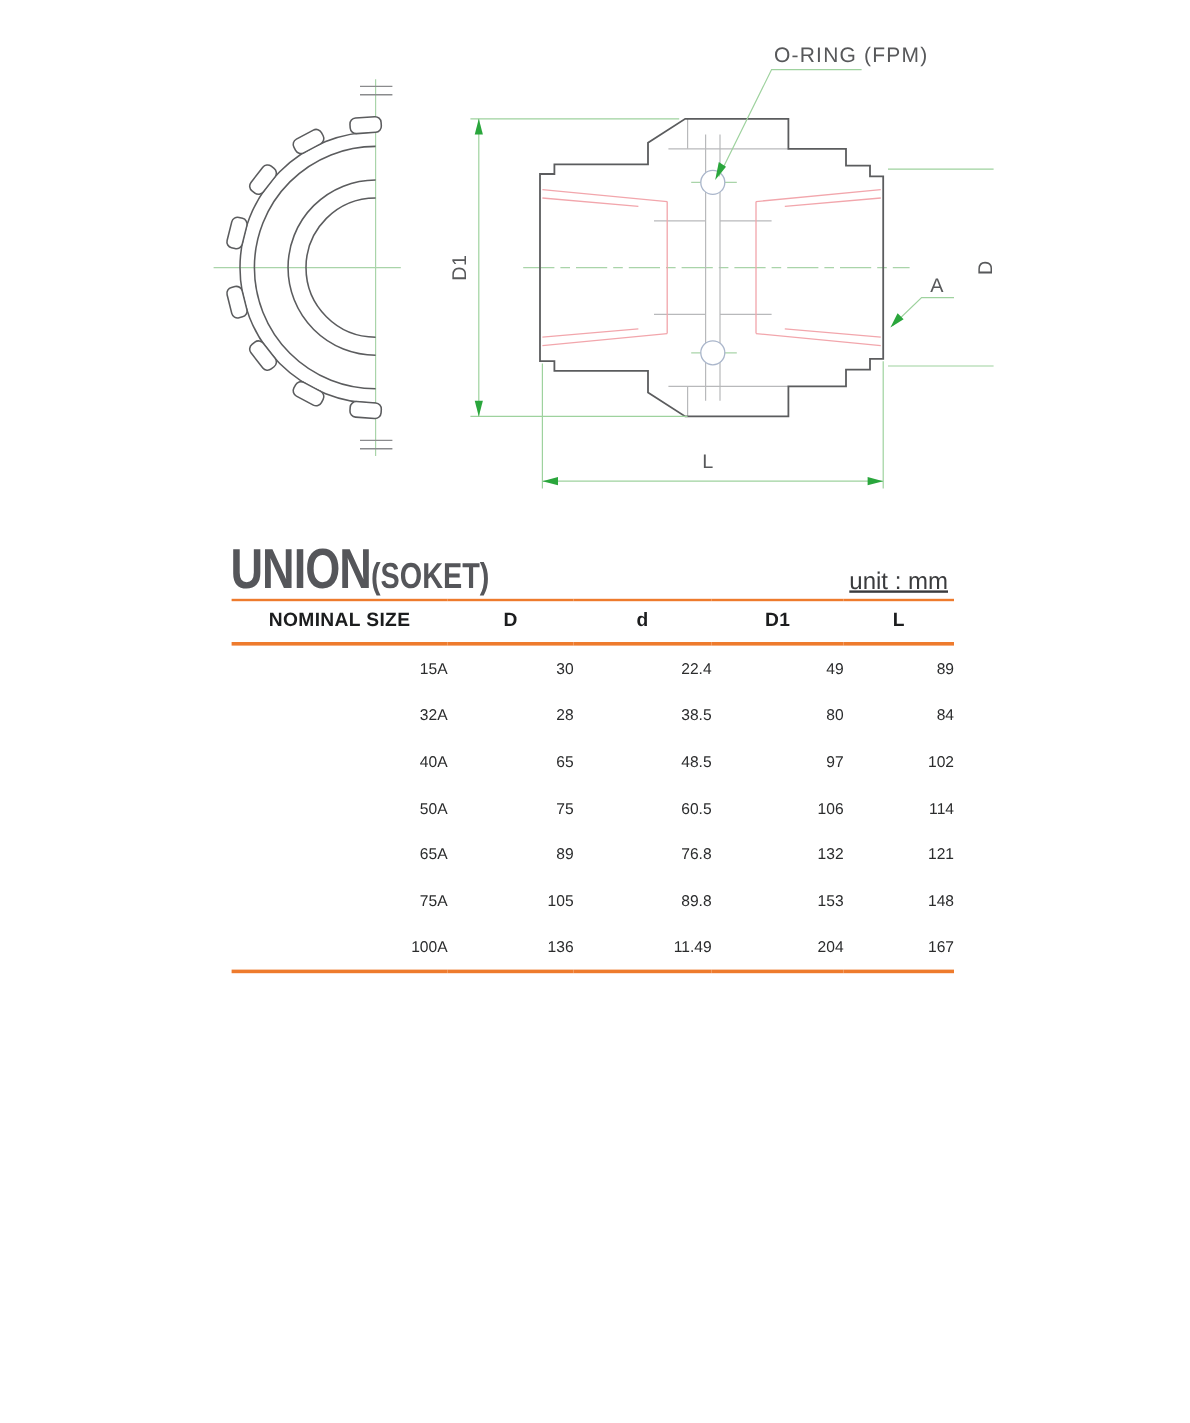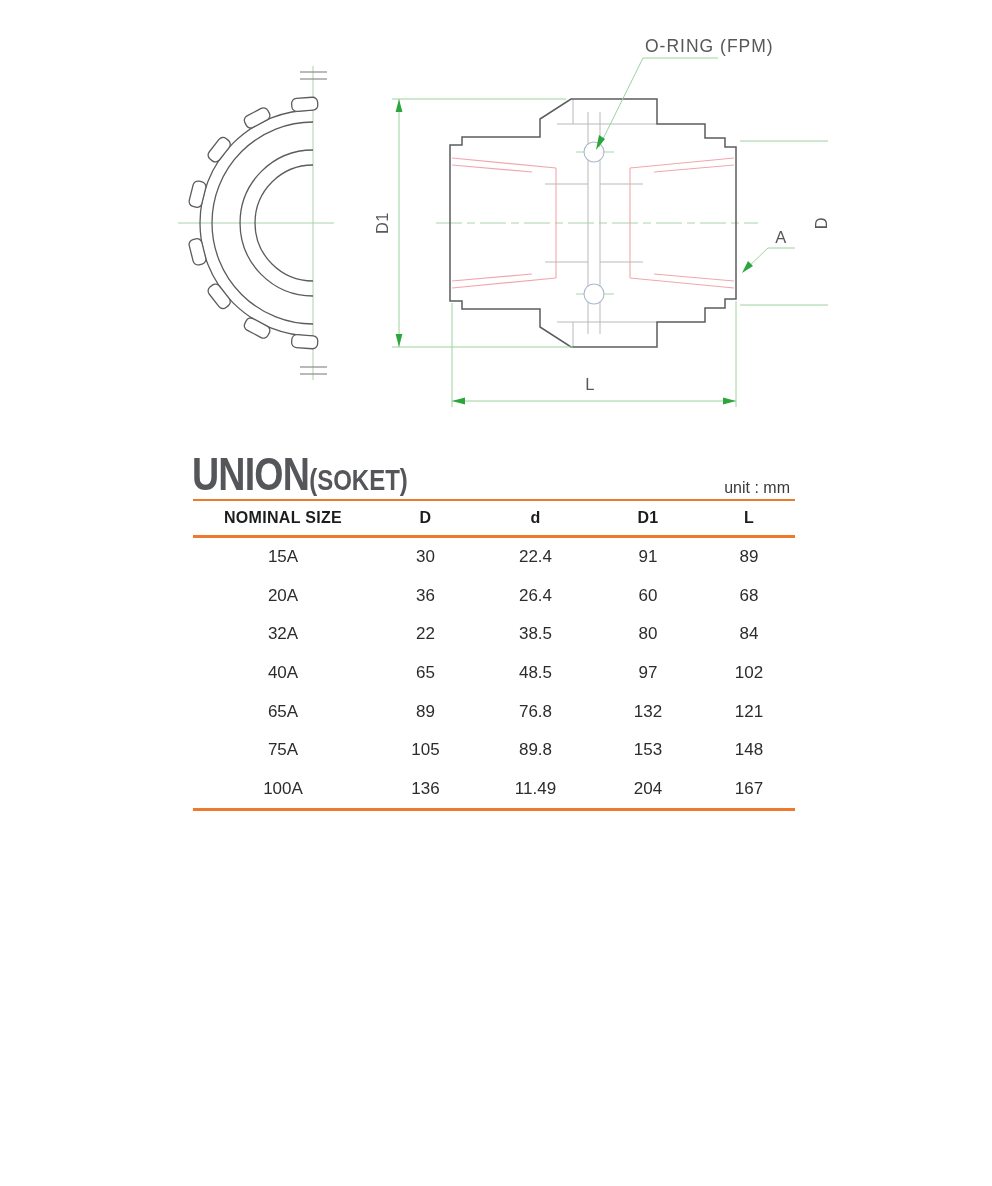--- a/index.html
+++ b/index.html
@@ -6,27 +6,27 @@
   .sheet{position:relative;width:828px;height:1186px;background:#ffffff;overflow:hidden;
          font-family:"Liberation Sans", sans-serif;}
   .drawing-svg{position:absolute;left:0;top:0;}
   .dim-label{font-family:"Liberation Sans", sans-serif;font-size:16.5px;letter-spacing:.5px;}
   .oring-label{font-family:"Liberation Sans", sans-serif;font-size:17.5px;letter-spacing:1px;}
 
   .title-row{position:absolute;left:188px;top:447px;width:602px;height:52px;}
   .title-main{position:absolute;left:4px;bottom:-2px;font-size:47px;font-weight:700;color:#55565a;
               transform:scaleX(.80);transform-origin:left bottom;letter-spacing:-1px;white-space:nowrap;}
   .title-main .sub{font-size:30px;letter-spacing:0;}
-  .unit-label{position:absolute;right:0;bottom:2px;font-size:16px;color:#3a3b3d;}
+  .unit-label{position:absolute;right:0;bottom:2px;font-size:20px;color:#3a3b3d;text-decoration:underline;}
 
   table.spec{position:absolute;left:193px;top:499px;width:602px;border-collapse:collapse;
              table-layout:fixed;}
   table.spec th{height:34px;font-size:16px;font-weight:700;color:#1c1d1e;text-align:center;
                 vertical-align:middle;padding:0;letter-spacing:.3px;}
-  table.spec td{height:38.6px;font-size:17px;color:#2b2c2d;text-align:center;vertical-align:middle;padding:0;}
+  table.spec td{height:38.6px;font-size:13px;color:#2b2c2d;text-align:right;vertical-align:middle;padding:0;}
   .accent-top{border-top-width:2px;border-top-style:solid;}
   .accent-head{border-bottom-width:3px;border-bottom-style:solid;}
   .accent-bottom{border-bottom-width:3px;border-bottom-style:solid;}
 </style>
 </head>
 <body>
 
 <div class="sheet">
 
   <svg class="drawing-svg" width="992" height="445" viewBox="0 0 992 445">
@@ -162,43 +162,43 @@
         <th>d</th>
         <th>D1</th>
         <th>L</th>
       </tr>
     </thead>
     <tbody>
         <tr>
           <td>15A</td>
           <td>30</td>
           <td>22.4</td>
-          <td>91</td>
+          <td>49</td>
           <td>89</td>
         </tr>
         <tr>
-          <td>20A</td>
-          <td>36</td>
-          <td>26.4</td>
-          <td>60</td>
-          <td>68</td>
-        </tr>
-        <tr>
           <td>32A</td>
-          <td>22</td>
+          <td>28</td>
           <td>38.5</td>
           <td>80</td>
           <td>84</td>
         </tr>
         <tr>
           <td>40A</td>
           <td>65</td>
           <td>48.5</td>
           <td>97</td>
           <td>102</td>
+        </tr>
+        <tr>
+          <td>50A</td>
+          <td>75</td>
+          <td>60.5</td>
+          <td>106</td>
+          <td>114</td>
         </tr>
         <tr>
           <td>65A</td>
           <td>89</td>
           <td>76.8</td>
           <td>132</td>
           <td>121</td>
         </tr>
         <tr>
           <td>75A</td>

